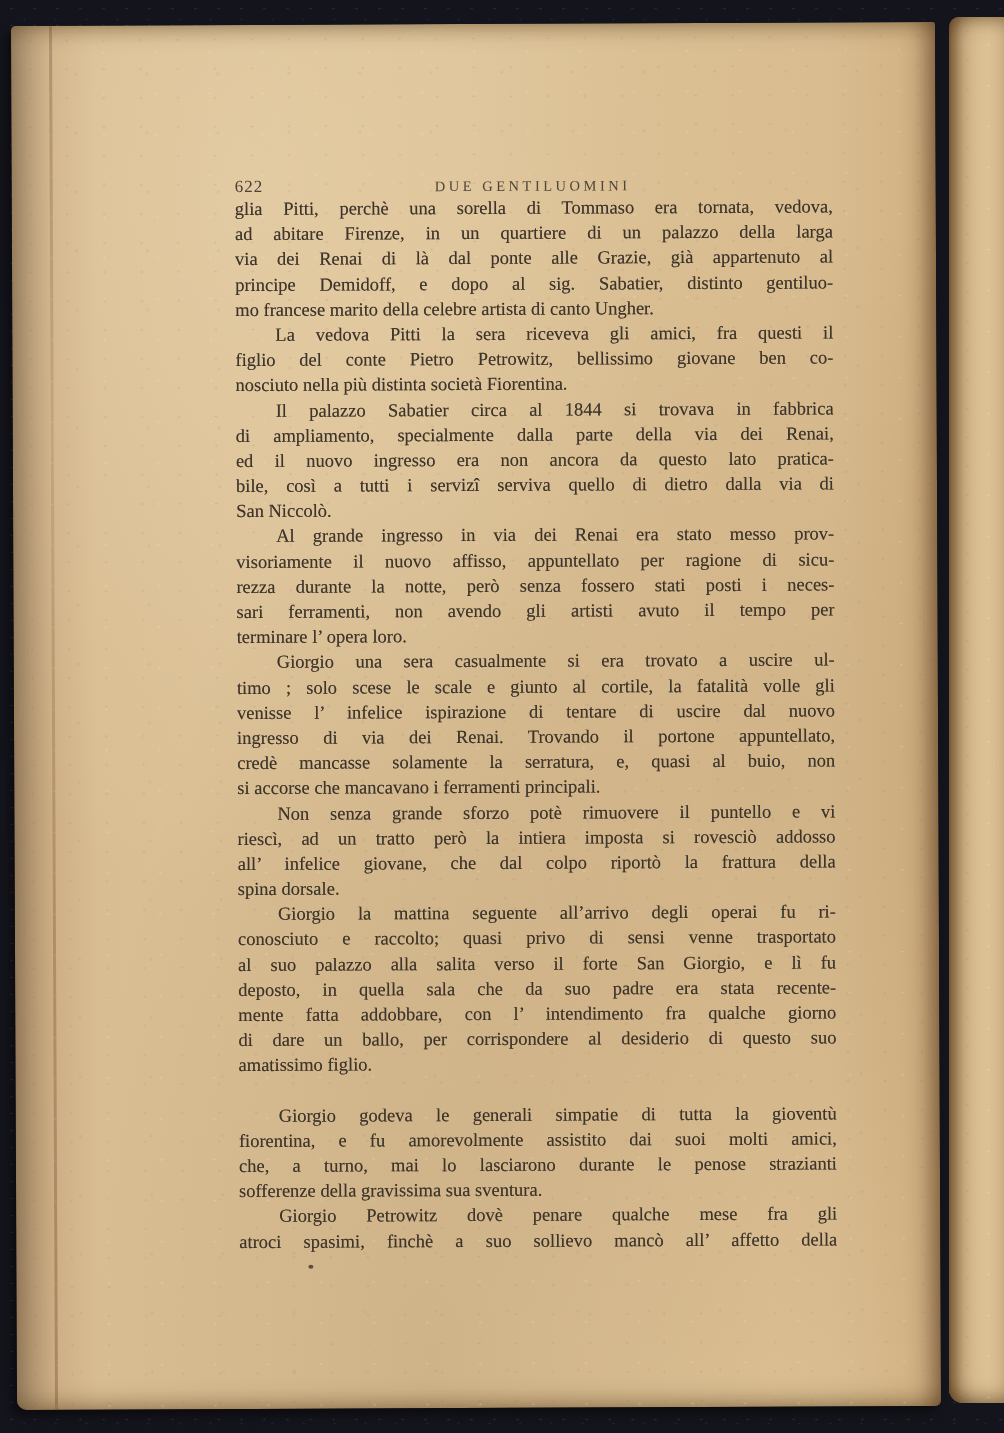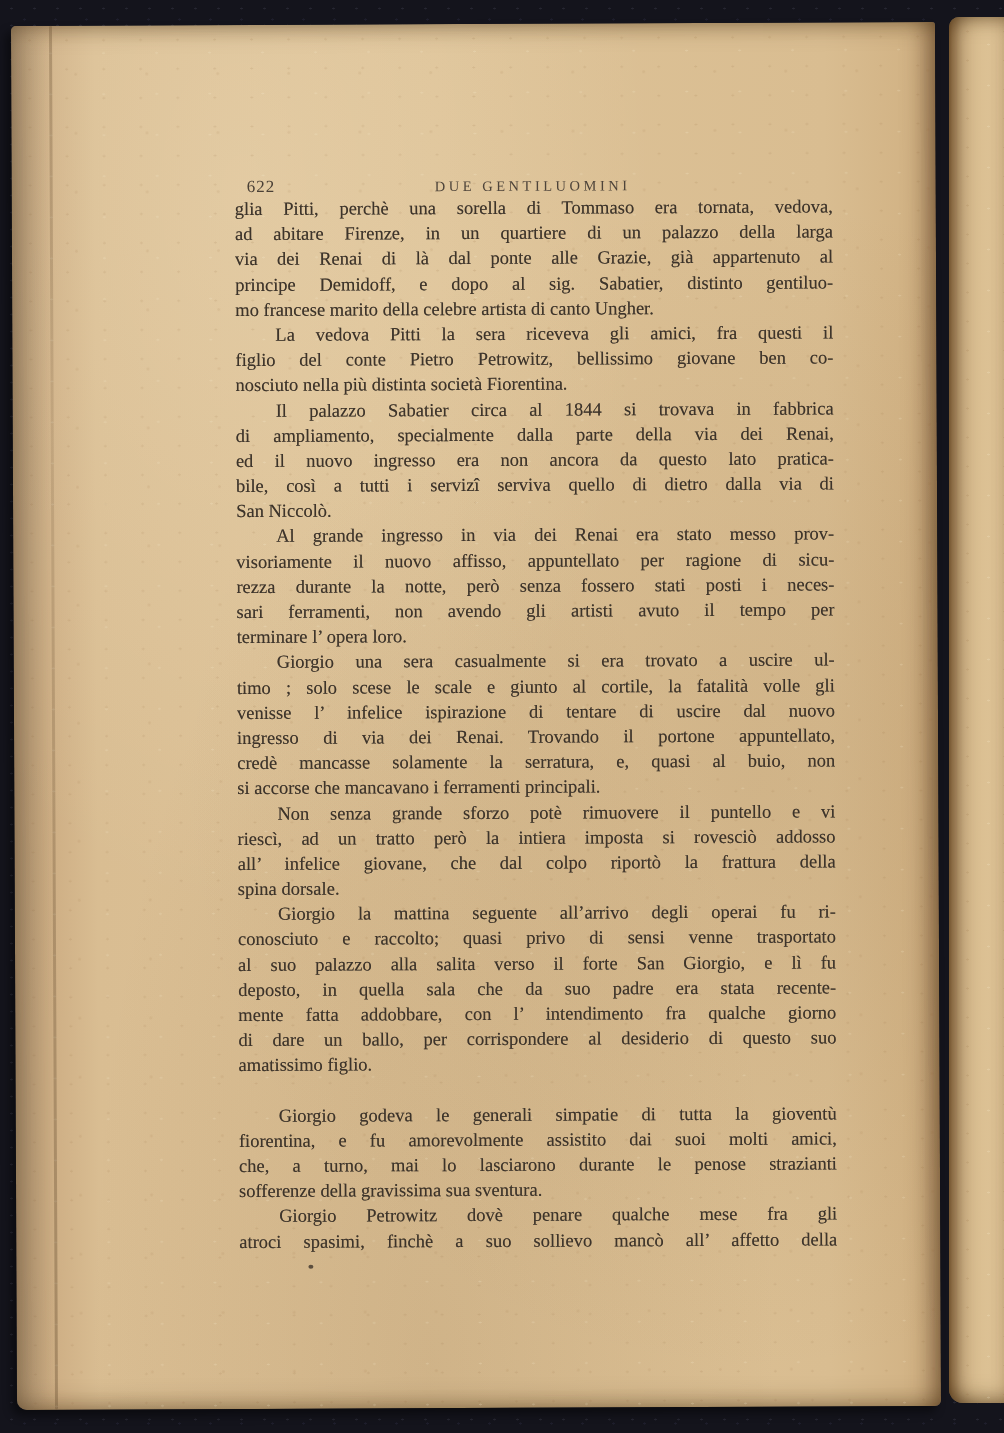--- a/index.html
+++ b/index.html
@@ -74,21 +74,21 @@
       inset 0 -16px 22px -14px rgba(70,45,15,.55);
   }
   .page-next .texture{border-radius:inherit;}
 
   
   .header-row{
     position:absolute;left:223px;top:150px;width:596px;height:26px;
     color:#4a4036;
   }
   .page-number{
-    position:absolute;left:12px;top:2px;
+    position:absolute;left:0;top:2px;
     font-size:17px;letter-spacing:1px;
   }
   .running-header{
     position:absolute;left:0;right:0;top:4px;
     text-align:center;
     font-size:14.5px;
     letter-spacing:3.5px;
     color:#4e443a;
   }
   

